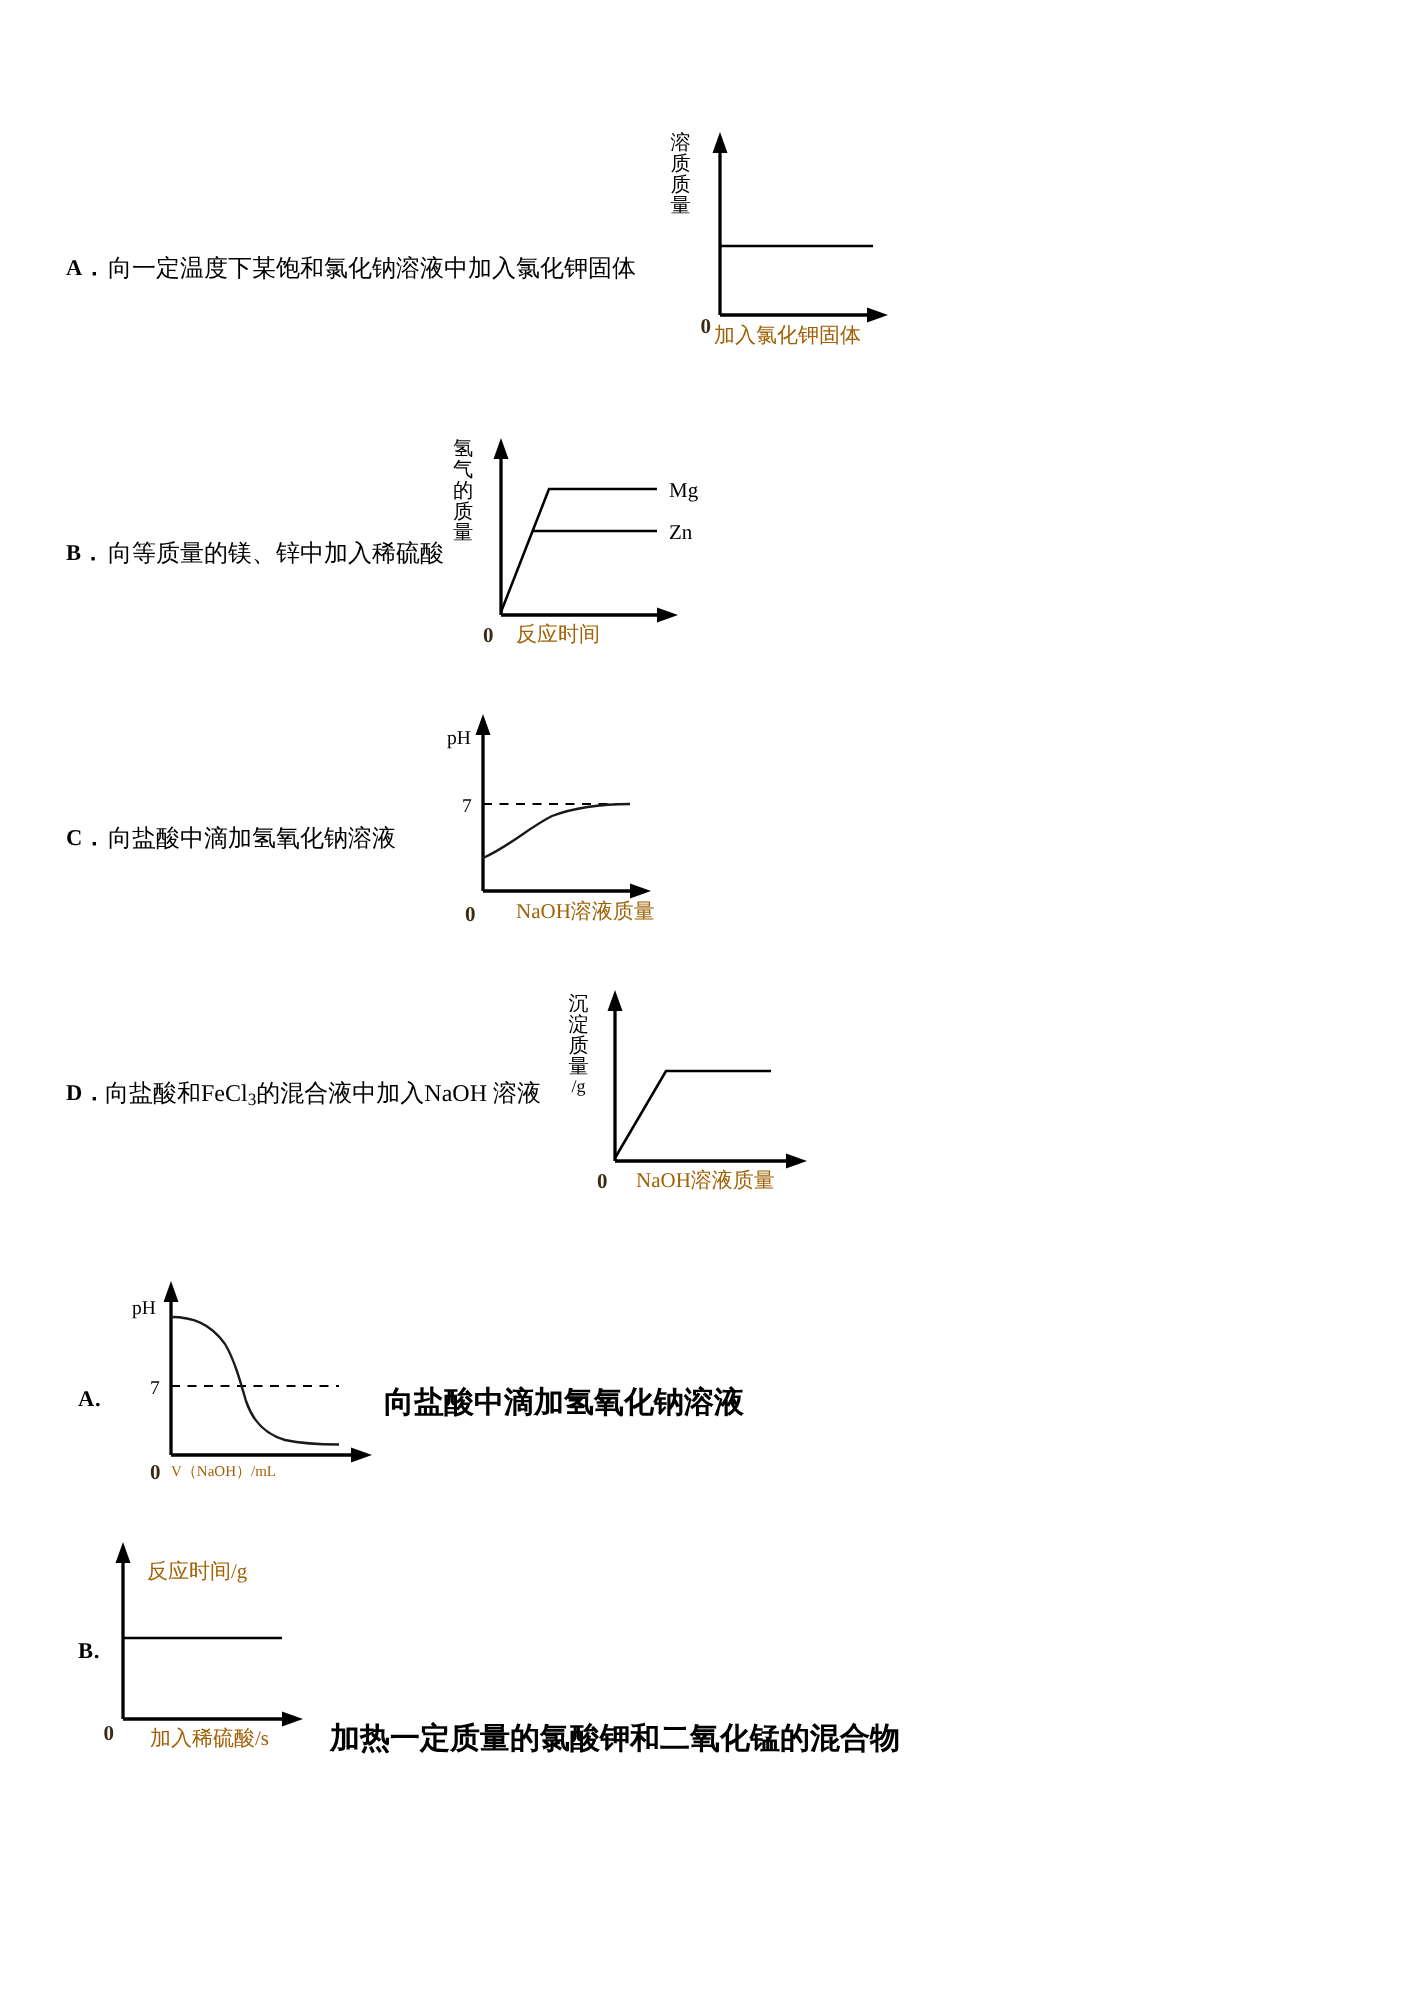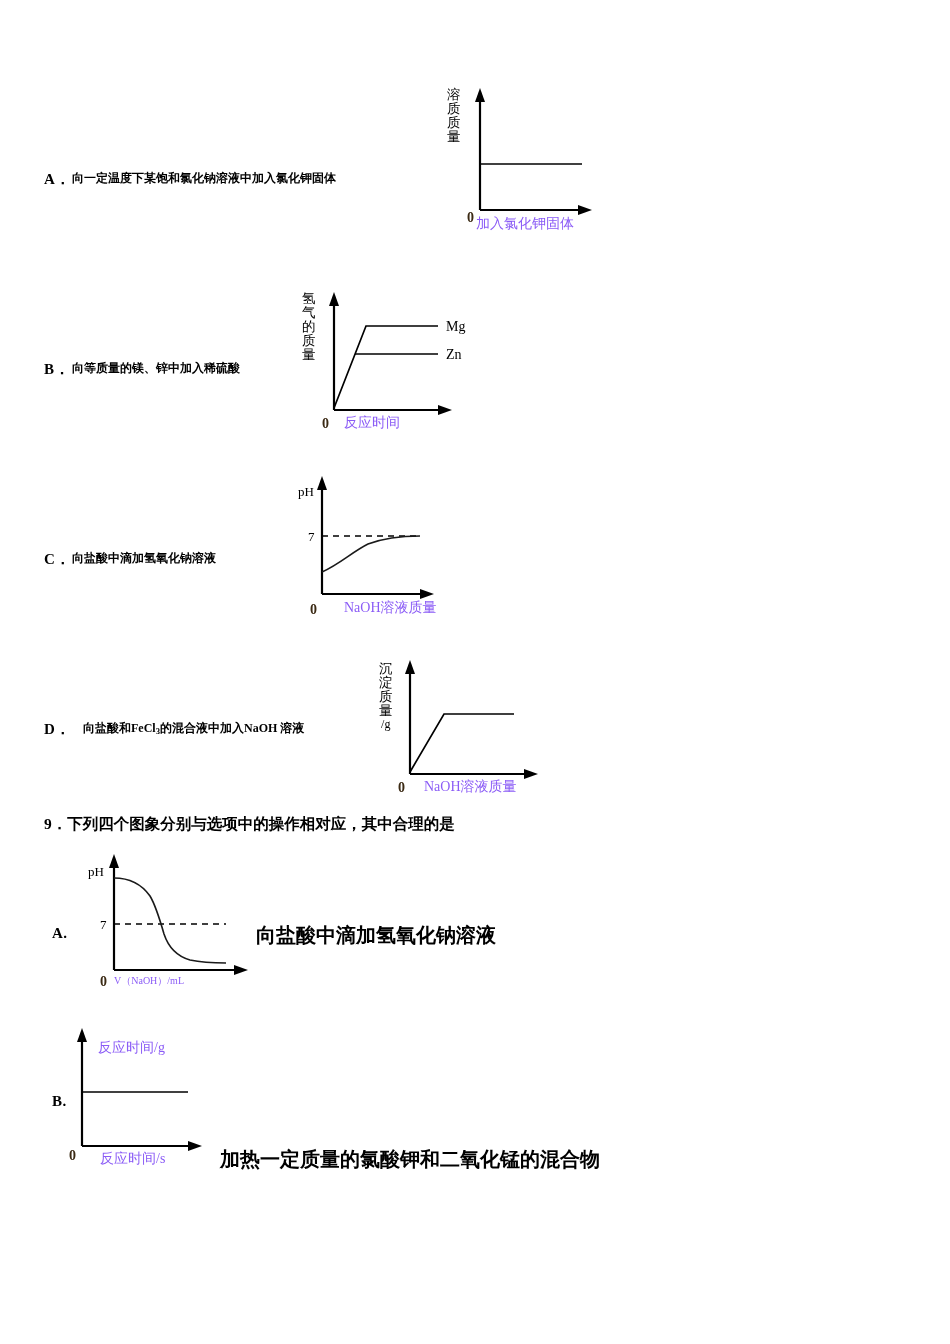--- a/index.html
+++ b/index.html
@@ -28,22 +28,22 @@
     font-family: "Liberation Serif", "DejaVu Serif", serif;
     font-weight: bold;
     font-size: 15px;
     letter-spacing: 0.5px;
     white-space: nowrap;
     line-height: 1;
   }
 
   .opt-text {
     font-family: "Liberation Serif", "DejaVu Serif", serif;
-    font-weight: bold;
-    font-size: 12px;
+    font-weight: normal;
+    font-size: 16px;
     white-space: nowrap;
     line-height: 1;
   }
 
   .q-head {
     font-family: "Liberation Serif", "DejaVu Serif", serif;
     font-weight: bold;
     font-size: 15.5px;
     white-space: nowrap;
     line-height: 1;
@@ -95,21 +95,21 @@
     line-height: 1.04;
     color: #000;
     white-space: nowrap;
   }
   .vlabel span { display: block; }
 
   .hlabel {
     position: absolute;
     font-family: "Liberation Serif", "DejaVu Serif", serif;
     font-size: 14px;
-    color: #8b5cf6;
+    color: #a16207;
     white-space: nowrap;
   }
 
   .sub { font-size: 0.72em; vertical-align: -0.22em; }
 </style>
 </head>
 <body>
 
 <div class="page">
 
@@ -182,21 +182,21 @@
 
       <path class="data-curve" d="M26,104 C44,96 56,84 72,76 C88,70 104,68 124,68"></path>
       <text class="ax-txt" x="2" y="28">pH</text>
       <text class="ax-txt" x="12" y="73">7</text>
       <text class="zero-txt" x="14" y="146">0</text>
     </svg>
     <div class="hlabel" style="left:48px; top:131px;">NaOH溶液质量</div>
   </div>
 
   <div class="opt-label abs" style="left:44px; top:722px;">D．</div>
-  <div class="opt-text abs" style="left:68px; top:722px;padding-left:15px;">向盐酸和FeCl<span class="sub">3</span>的混合液中加入NaOH&nbsp;溶液</div>
+  <div class="opt-text abs" style="left:55px; top:722px;padding-left:15px;">向盐酸和FeCl<span class="sub">3</span>的混合液中加入NaOH&nbsp;溶液</div>
 
   <div class="chart" style="left:372px; top:658px;">
     <svg width="230" height="150" viewBox="0 0 230 150">
 
       <path class="axis-line" d="M38,116 L38,14"></path>
       <polygon class="arrow-fill" points="38,2 33,16 43,16"></polygon>
 
       <path class="axis-line" d="M38,116 L156,116"></path>
       <polygon class="arrow-fill" points="166,116 152,111 152,121"></polygon>
 
@@ -206,21 +206,20 @@
     <div class="vlabel" style="left:7px; top:4px;">
       <span>沉</span>
         <span>淀</span>
         <span>质</span>
         <span>量</span>
         <span style="font-size:12px;">/g</span>
     </div>
     <div class="hlabel" style="left:52px; top:120px;">NaOH溶液质量</div>
   </div>
 
-  <div class="q-head abs" style="left:44px; top:816px;">9．下列四个图象分别与选项中的操作相对应，其中合理的是</div>
 
   <div class="opt-label abs" style="left:52px; top:926px;">A.</div>
 
   <div class="chart" style="left:66px; top:852px;">
     <svg width="220" height="150" viewBox="0 0 220 150">
 
       <path class="axis-line" d="M48,118 L48,14"></path>
       <polygon class="arrow-fill" points="48,2 43,16 53,16"></polygon>
 
       <path class="axis-line" d="M48,118 L172,118"></path>
@@ -246,18 +245,18 @@
       <path class="axis-line" d="M20,124 L20,18"></path>
       <polygon class="arrow-fill" points="20,6 15,20 25,20"></polygon>
 
       <path class="axis-line" d="M20,124 L130,124"></path>
       <polygon class="arrow-fill" points="140,124 126,119 126,129"></polygon>
 
       <path class="data-line" d="M20,70 L126,70"></path>
       <text class="zero-txt" x="7" y="138">0</text>
     </svg>
     <div class="hlabel" style="left:36px; top:17px;">反应时间/g</div>
-    <div class="hlabel" style="left:38px; top:128px;">反应时间/s</div>
+    <div class="hlabel" style="left:38px; top:128px;">加入稀硫酸/s</div>
   </div>
 
   <div class="desc-text abs" style="left:220px; top:1149px;">加热一定质量的氯酸钾和二氧化锰的混合物</div>
 
 </div>
 
 </body></html>

